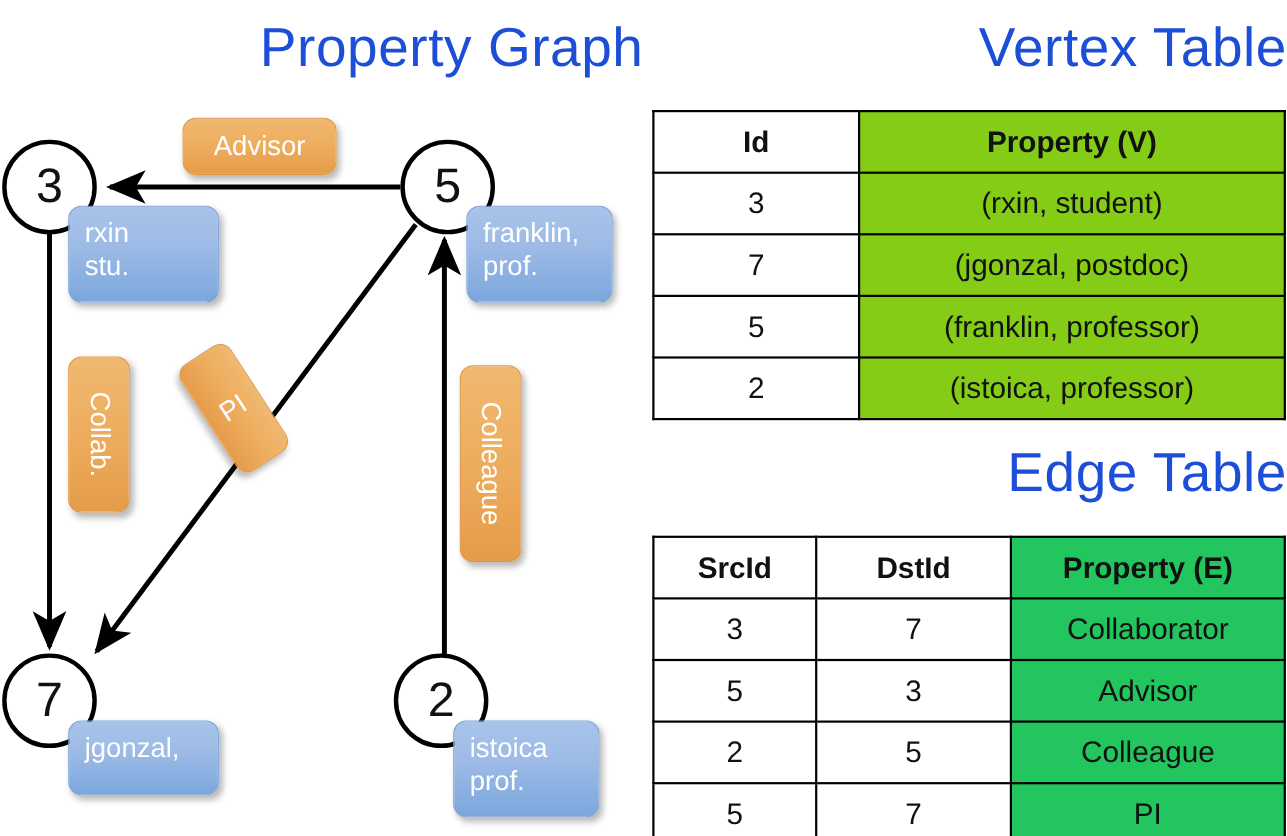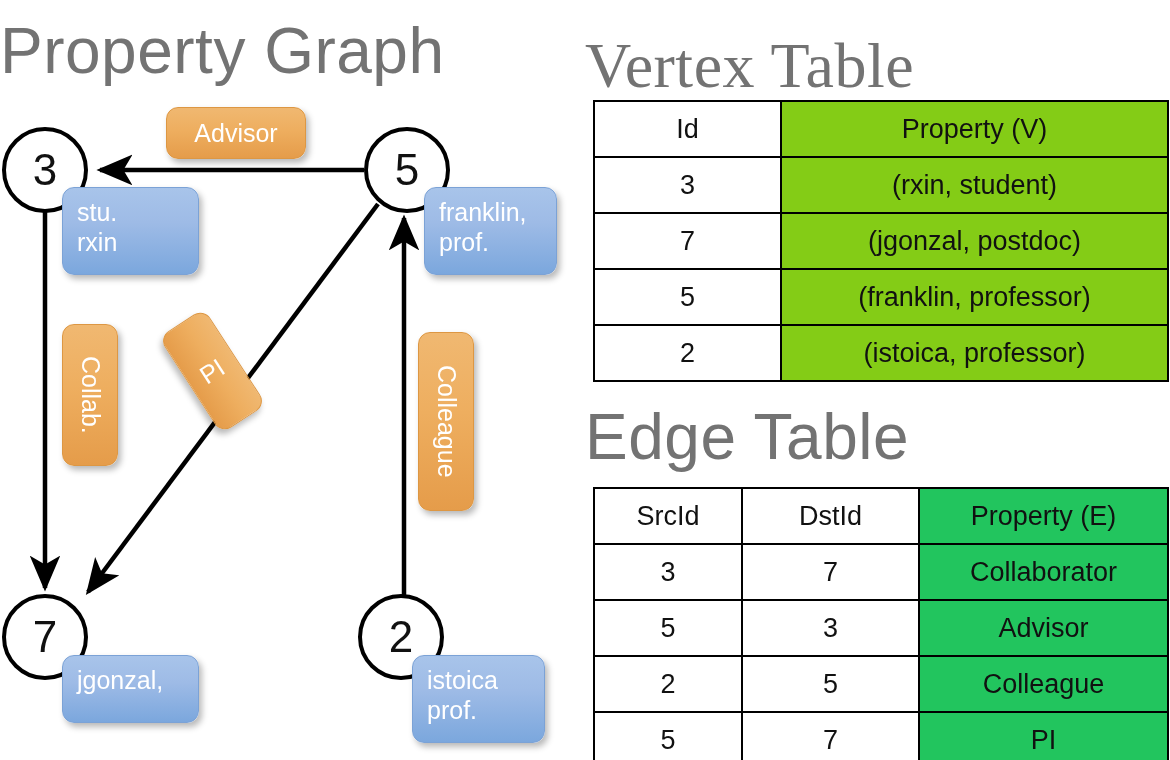--- a/index.html
+++ b/index.html
@@ -7,28 +7,28 @@
     width:1170px;height:760px;position:relative;overflow:hidden;
     font-family:"Liberation Sans", sans-serif;color:#000;
   }
   .panel{position:absolute;}
 
   
   .big-title{
     position:absolute;
     font-family:"Liberation Sans", sans-serif;
     font-weight:300;
-    font-size:64px;
+    font-size:50px;
     letter-spacing:0.5px;
-    color:#737373;
+    color:#1d4ed8;
     white-space:nowrap;
-    text-align:left;
+    text-align:right;
   }
   #title-property-graph{left:0;top:14px;width:585px;}
-  #title-vertex-table{left:585px;top:29px;width:585px;font-family:Liberation Serif, serif;}
+  #title-vertex-table{left:585px;top:14px;width:585px;}
   #title-edge-table{left:585px;top:400px;width:585px;}
 
   
   #graph-area{left:0;top:0;width:585px;height:760px;}
   #graph-svg{position:absolute;left:0;top:0;width:585px;height:760px;}
 
   .node-circle{
     position:absolute;
     width:86px;height:86px;border-radius:50%;
     border:4px solid #000;background:#fff;
@@ -80,21 +80,21 @@
   table.grid td,table.grid th{
     border:2px solid #000;
     text-align:center;
     font-weight:300;
     font-size:27px;
     color:#111;
     padding:0;
     height:54px;
     vertical-align:middle;
   }
-  table.grid th{font-weight:normal;font-size:27px;}
+  table.grid th{font-weight:bold;font-size:27px;}
   td.blue,th.blue{background:#84cc16;}
   td.orange,th.orange{background:#22c55e;}
 
   #vertex-table{left:593px;top:100px;width:574px;}
   #edge-table{left:593px;top:487px;width:574px;}
 </style>
 </head>
 <body>
 
 <div class="big-title" id="title-property-graph">Property Graph</div>
@@ -131,22 +131,22 @@
 
   <div class="node-circle" style="left:2px;top:594px;">
     <span>7</span>
   </div>
 
   <div class="node-circle" style="left:358px;top:594px;">
     <span>2</span>
   </div>
 
   <div class="prop-box" style="left:62px;top:187px;width:137px;height:88px;">
+    <div>rxin</div>
     <div>stu.</div>
-    <div>rxin</div>
   </div>
 
   <div class="prop-box" style="left:424px;top:187px;width:133px;height:88px;">
     <div>franklin,</div>
     <div>prof.</div>
   </div>
 
   <div class="prop-box" style="left:62px;top:655px;width:137px;height:68px;">
     <div>jgonzal,</div>
   </div>

